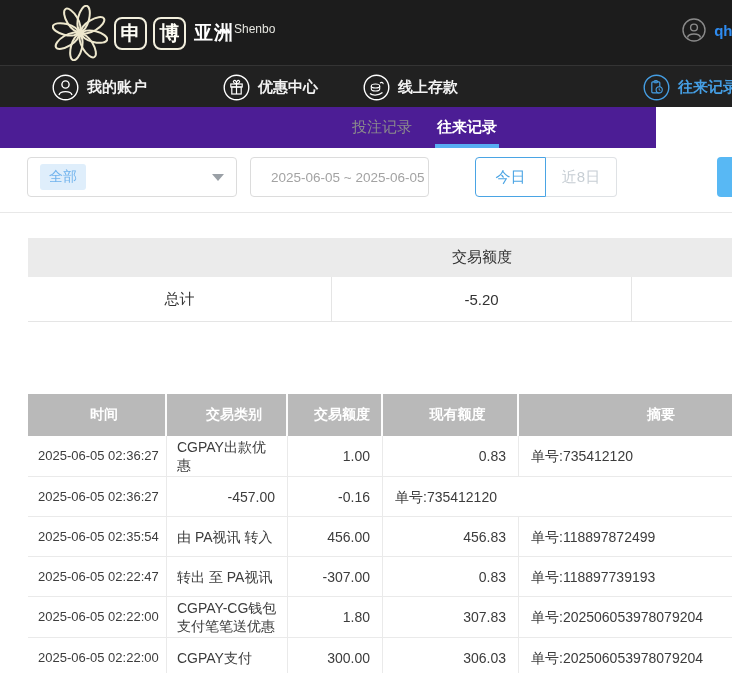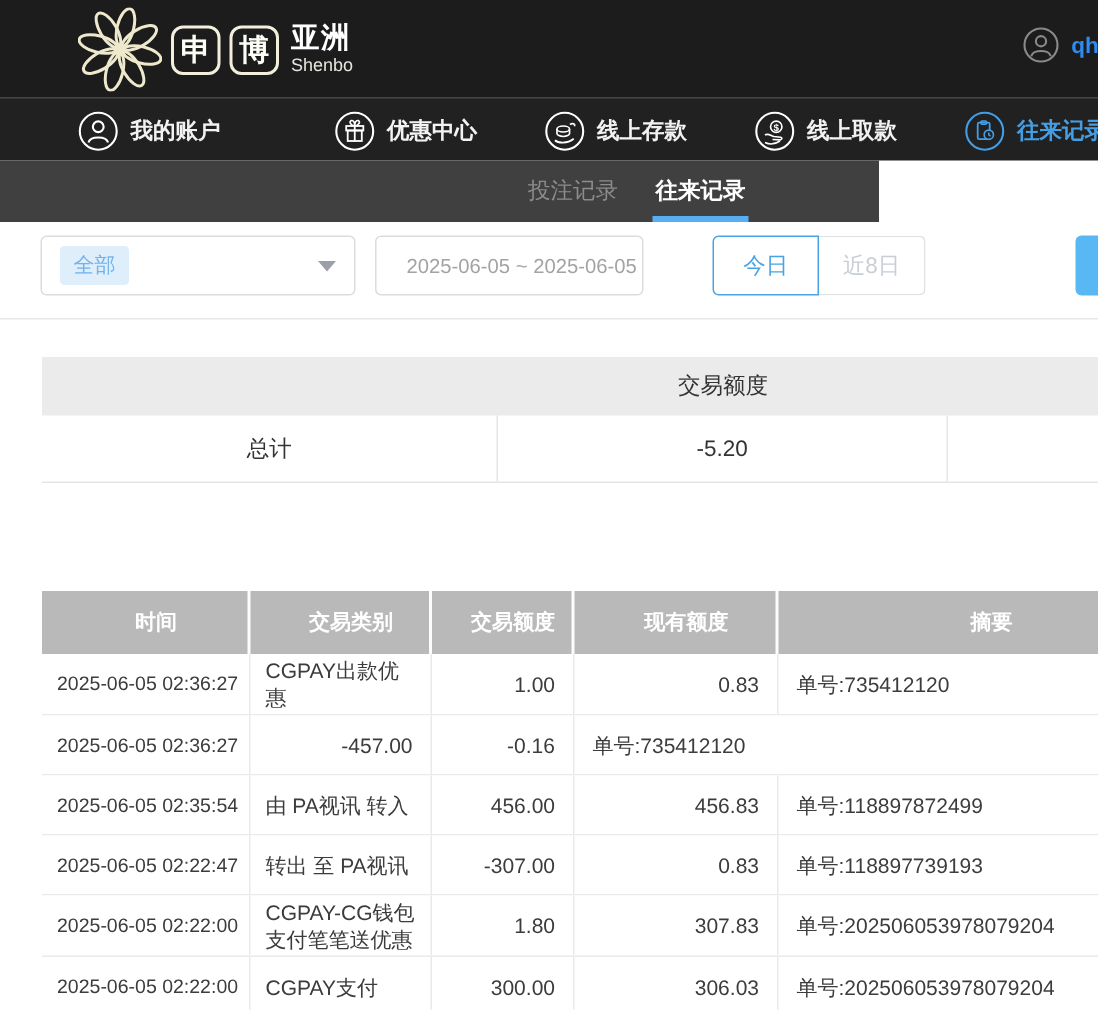--- a/index.html
+++ b/index.html
@@ -6,35 +6,35 @@
   body { font-family:"Liberation Sans", sans-serif; background:#fff; }
   .screen { position:relative; width:732px; height:673px; overflow:hidden; background:#fff; }
 
   
   .topbar { position:absolute; left:0; top:0; width:732px; height:65px; background:#1c1c1c; }
   .logo { position:absolute; left:52px; top:5px; display:flex; align-items:center; gap:6px; cursor:pointer; }
   .logo-flower { width:56px; height:56px; }
   .logo-box { width:33px; height:33px; border:2.5px solid #f2efdd; border-radius:8px;
               display:flex; align-items:center; justify-content:center;
               color:#fdfdf5; font-size:20px; font-weight:bold; }
-  .logo-right { display:flex; flex-direction:column; line-height:1.1; margin-left:2px; }
+  .logo-right { display:flex; line-height:1.1; margin-left:2px; }
   .logo-region { color:#fff; font-size:19px; font-weight:bold; letter-spacing:1px; }
   .logo-brand  { color:#e6e6e0; font-size:12px; }
   .user-area { position:absolute; right:-18px; top:18px; display:flex; align-items:center; gap:8px; cursor:pointer; }
   .username { color:#2e8bf0; font-size:15px; font-weight:bold; white-space:nowrap; }
 
   
   .nav { position:absolute; left:0; top:65px; width:732px; height:42px; background:#212121; border-top:1px solid #343434; }
   .nav-item { position:absolute; top:0; height:42px; display:flex; align-items:center; gap:8px;
               color:#f2f2f2; font-size:15px; font-weight:bold; cursor:pointer; white-space:nowrap; }
   .nav-item.active { color:#459ee3; }
   .nav-item svg { display:block; }
 
   
-  .subnav { position:absolute; left:0; top:107px; width:586px; height:41px; background:#404040; }
+  .subnav { position:absolute; left:0; top:107px; width:656px; height:41px; background:#4c1d95; }
   .subnav-item { position:absolute; top:0; height:41px; display:flex; align-items:center;
                  color:#8c8c8c; font-size:15px; cursor:pointer; white-space:nowrap; }
   .subnav-item.active { color:#ffffff; font-weight:bold; }
   .subnav-item.active::after { content:""; position:absolute; left:-2px; right:-2px; bottom:0; height:4px; background:#57aef2; }
 
   
   .type-select { position:absolute; left:27px; top:157px; width:210px; height:40px;
                  border:1px solid #dcdcdc; border-radius:4px; background:#fff;
                  display:flex; align-items:center; padding:0 12px; cursor:pointer; }
   .select-tag { background:#dfeefb; color:#70b3ed; font-size:14px; padding:4px 9px; border-radius:3px; }
@@ -134,29 +134,20 @@
     <div class="nav-item" style="left:363px">
       <svg width="27" height="27" viewBox="0 0 27 27">
         <circle cx="13.5" cy="13.5" r="12.3" fill="none" stroke="#fff" stroke-width="1.4"></circle>
         <ellipse cx="12.5" cy="12" rx="4.2" ry="2" fill="none" stroke="#fff" stroke-width="1.1"></ellipse>
         <path d="M8.3 12 v3 c0 1.1 1.9 2 4.2 2 s4.2 -.9 4.2 -2 v-3" fill="none" stroke="#fff" stroke-width="1.1"></path>
         <path d="M7 19.5 C9 21.5 15 22 19.5 18.5" fill="none" stroke="#fff" stroke-width="1.2"></path>
         <path d="M17 9 C18.8 7.8 20.5 8.6 20 10.2" fill="none" stroke="#fff" stroke-width="1.1"></path>
       </svg>
       <span>线上存款</span>
     </div>
-    <div class="nav-item" style="left:503px">
-      <svg width="27" height="27" viewBox="0 0 27 27">
-        <circle cx="13.5" cy="13.5" r="12.3" fill="none" stroke="#fff" stroke-width="1.4"></circle>
-        <circle cx="14.5" cy="10.5" r="3.8" fill="none" stroke="#fff" stroke-width="1.1"></circle>
-        <text x="14.5" y="13" font-size="6.5" fill="#fff" text-anchor="middle" font-family="Liberation Sans, sans-serif">$</text>
-        <path d="M7 16 C9 14.5 11 16.5 13 17 L17.5 17.5 C18.5 17.7 18.5 19 17.3 19.2 L12 19 M7 21 C10 22.5 14 22 17 20" fill="none" stroke="#fff" stroke-width="1.1"></path>
-      </svg>
-      <span>线上取款</span>
-    </div>
     <div class="nav-item active" style="left:643px">
       <svg width="27" height="27" viewBox="0 0 27 27">
         <circle cx="13.5" cy="13.5" r="12.3" fill="none" stroke="#459ee3" stroke-width="1.4"></circle>
         <rect x="8.8" y="7.8" width="8" height="11" rx="1" fill="none" stroke="#459ee3" stroke-width="1.2"></rect>
         <rect x="11" y="6.6" width="3.6" height="2.2" rx="0.6" fill="none" stroke="#459ee3" stroke-width="1"></rect>
         <circle cx="16.2" cy="15.8" r="3.1" fill="#212121" stroke="#459ee3" stroke-width="1.1"></circle>
         <path d="M16.2 14.4 v1.5 l1.2 .8" fill="none" stroke="#459ee3" stroke-width="1"></path>
       </svg>
       <span>往来记录</span>
     </div>

